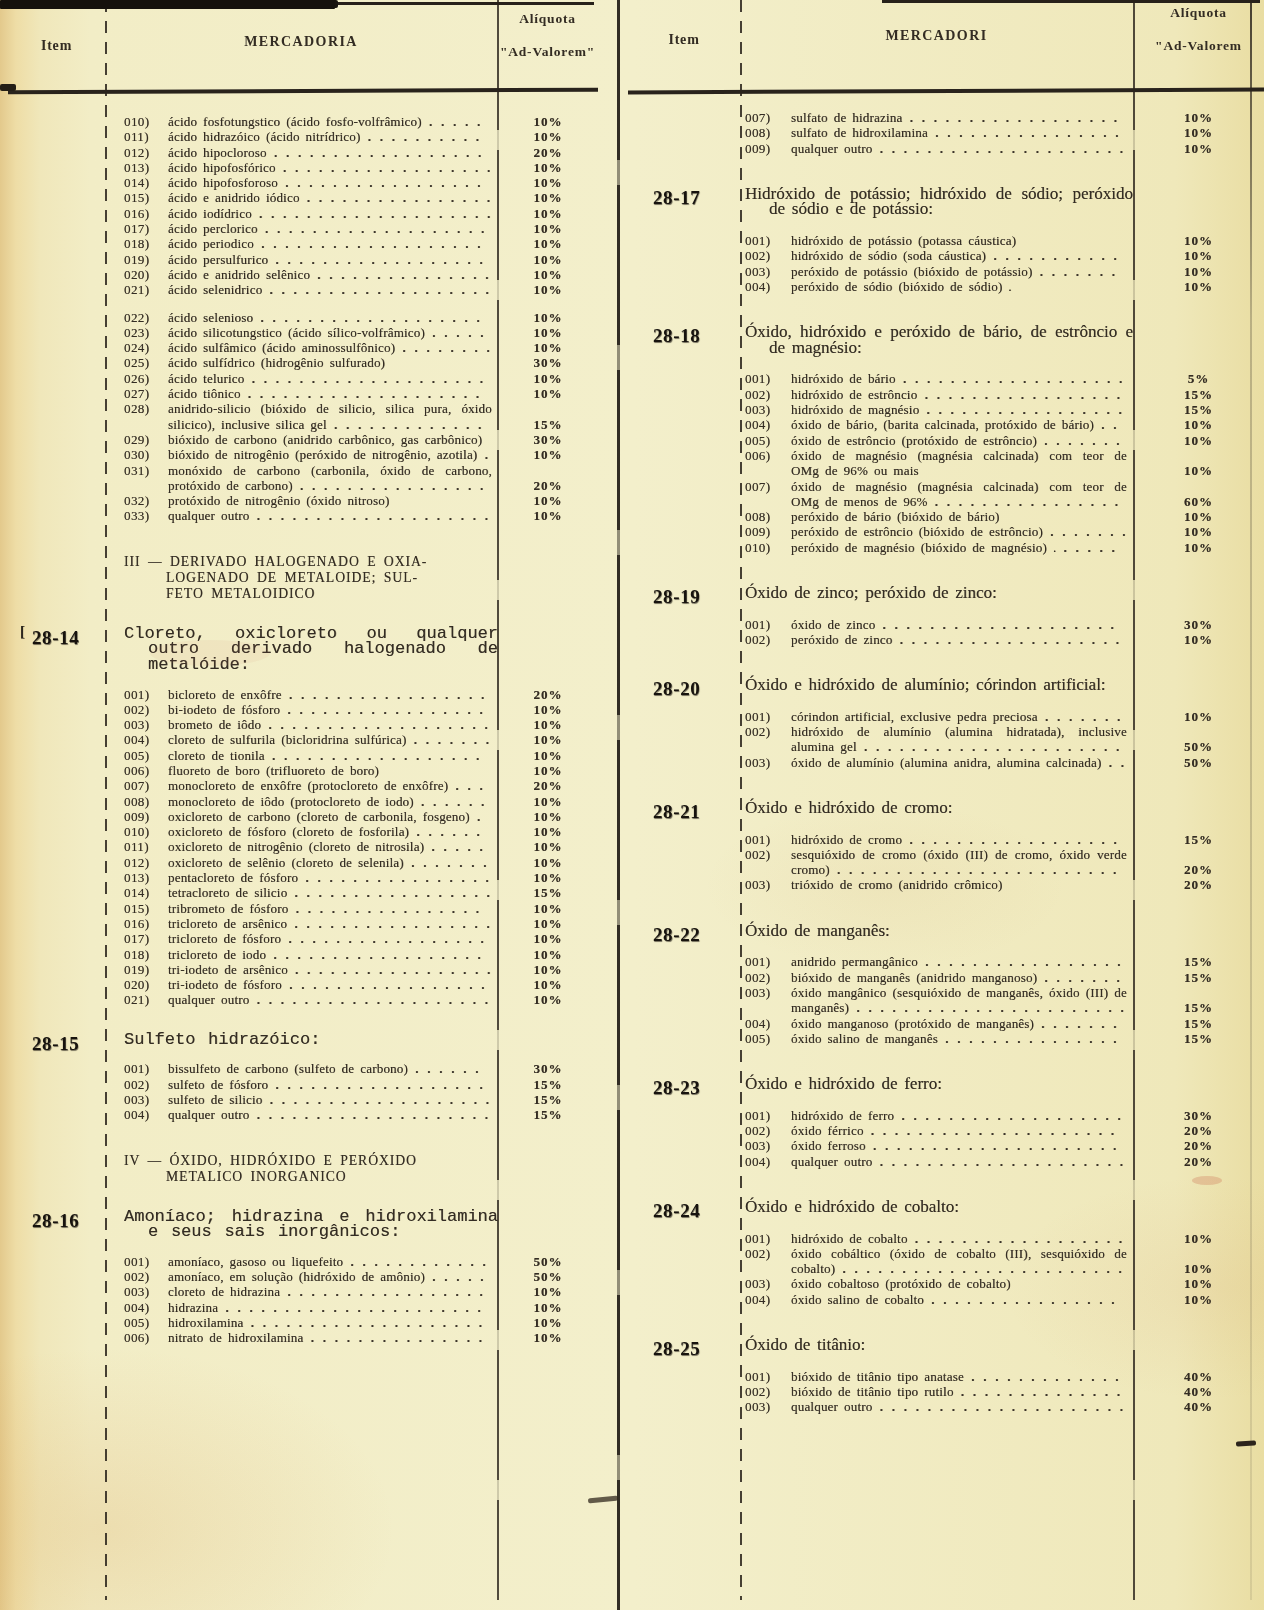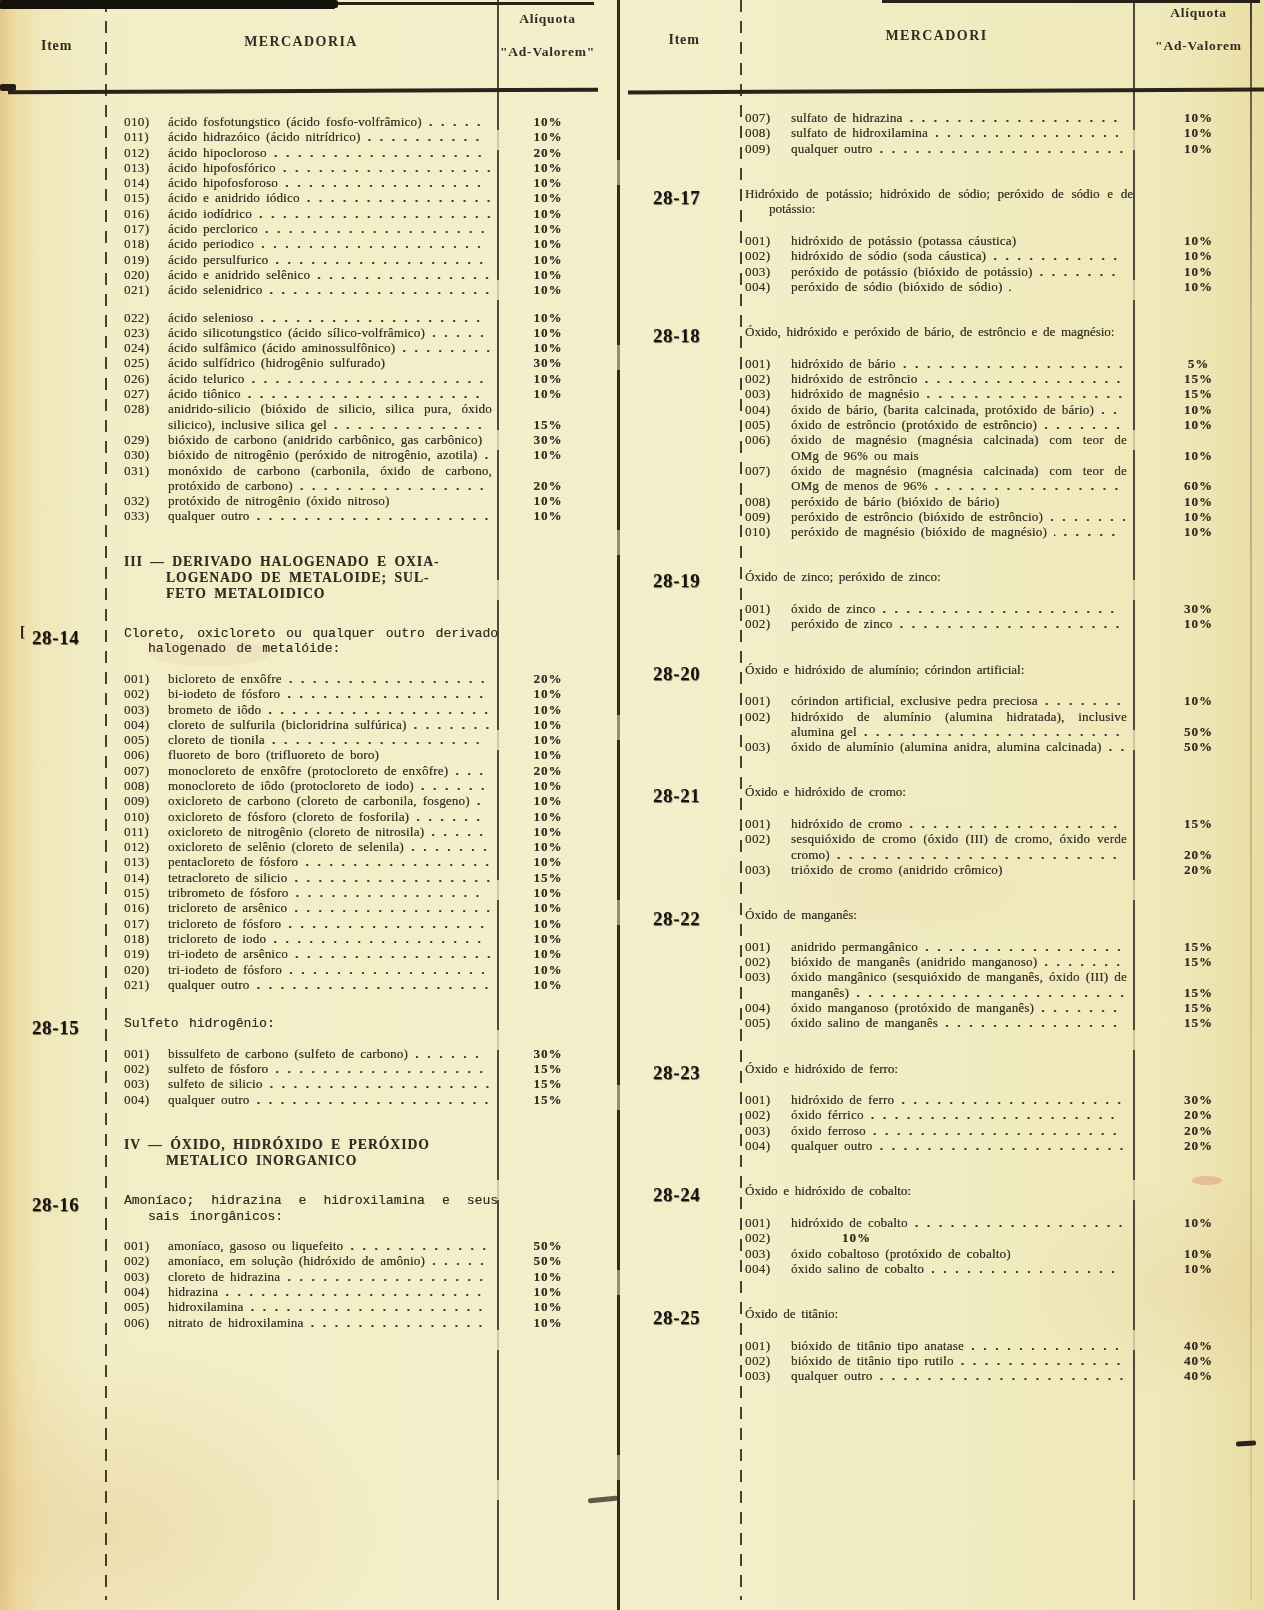--- a/index.html
+++ b/index.html
@@ -50,27 +50,27 @@
   .blk-head{margin:30px 0 8px 0;}
   .t-right .blk-sec{margin:30px 0 16px 0;}
   .t-right .blk-items{margin-bottom:4px;}
   .row{display:flex;font-size:13px;line-height:15.3px;}
   .num{flex:0 0 44px;letter-spacing:0.4px;}
   .t-right .num{flex-basis:46px;}
   .itxt{flex:1 1 auto;text-align:justify;word-spacing:2.5px;letter-spacing:0.2px;padding-right:6px;}
   .rate{flex:0 0 100px;text-align:center;font-weight:700;letter-spacing:1px;align-self:flex-end;font-size:13px;}
   .t-right .rate{flex-basis:131px;}
   .dots{letter-spacing:1.5px;font-weight:700;color:#3a332a;}
-  .sec-title{font-size:13px;line-height:15.6px;padding-left:24px;text-indent:-24px;text-align:justify;word-spacing:2.5px;}
+  .sec-title{font-size:17px;line-height:15.6px;padding-left:24px;text-indent:-24px;text-align:justify;word-spacing:2.5px;}
   .t-left .sec-title{margin-right:100px;font-family:Liberation Mono, monospace;}
   .t-right .sec-title{margin-right:131px;}
   .code{position:absolute;left:-92px;top:1px;width:70px;font-weight:700;font-size:19px;letter-spacing:0.6px;color:#17130e;
     text-shadow:0.6px 0.6px 0.7px rgba(20,15,10,0.55);}
   .bracket{position:absolute;left:-104px;top:-3px;font-weight:700;font-size:15px;color:#2a241c;}
-  .hline{font-weight:700;font-size:13.6px;line-height:16px;letter-spacing:1px;word-spacing:3px;}
+  .hline{font-weight:400;font-size:13.6px;line-height:16px;letter-spacing:1px;word-spacing:3px;}
   .hline-cont{padding-left:42px;}
   .t-left .hline{margin-right:100px;}
   .tbody, .row, .sec-title, .hline{text-shadow:0.3px 0.3px 0.4px rgba(48,38,26,0.5);}
   .mark-dash-right{position:absolute;left:1236px;top:1441px;width:20px;height:5px;background:#2c241c;border-radius:2px;transform:rotate(-3deg);}
   .mark-dash-mid{position:absolute;left:588px;top:1497px;width:30px;height:5px;background:rgba(50,40,30,0.75);border-radius:2px;transform:rotate(-6deg);}
   .smudge-red{position:absolute;left:1192px;top:1176px;width:30px;height:9px;background:rgba(190,70,45,0.22);border-radius:50%;}
   .smudge-pink{position:absolute;left:150px;top:640px;width:120px;height:26px;background:rgba(200,130,100,0.08);border-radius:50%;}
   .blob-topleft{position:absolute;left:0px;top:0px;width:335px;height:9px;background:#15110c;border-radius:1px;}
   .blob-leftnotch{position:absolute;left:0px;top:84px;width:16px;height:7px;background:#241e16;border-radius:2px;}
 </style>
@@ -331,21 +331,21 @@
             <span class="rate">10%</span>
           </div>
           <div class="row">
             <span class="num">021)</span>
             <span class="itxt"><span>qualquer outro</span><span class="dots"> . . . . . . . . . . . . . . . . . . . .</span></span>
             <span class="rate">10%</span>
           </div>
         </div>
         <div class="blk blk-sec">
           <span class="code">28-15</span>
-          <div class="sec-title">Sulfeto hidrogênio:</div>
+          <div class="sec-title">Sulfeto hidrazóico:</div>
         </div>
         <div class="blk blk-items">
           <div class="row">
             <span class="num">001)</span>
             <span class="itxt"><span>bissulfeto de carbono (sulfeto de carbono)</span><span class="dots"> . . . . . .</span></span>
             <span class="rate">30%</span>
           </div>
           <div class="row">
             <span class="num">002)</span>
             <span class="itxt"><span>sulfeto de fósforo</span><span class="dots"> . . . . . . . . . . . . . . . . . .</span></span>
@@ -639,20 +639,21 @@
           <div class="sec-title">Óxido e hidróxido de cobalto:</div>
         </div>
         <div class="blk blk-items">
           <div class="row">
             <span class="num">001)</span>
             <span class="itxt"><span>hidróxido de cobalto</span><span class="dots"> . . . . . . . . . . . . . . . . . .</span></span>
             <span class="rate">10%</span>
           </div>
           <div class="row">
             <span class="num">002)</span>
+            <span class="itxt"><span>óxido cobáltico (óxido de cobalto (III), sesquióxido de cobalto)</span><span class="dots"> . . . . . . . . . . . . . . . . . . . . . . . .</span></span>
             <span class="rate">10%</span>
           </div>
           <div class="row">
             <span class="num">003)</span>
             <span class="itxt"><span>óxido cobaltoso (protóxido de cobalto)</span></span>
             <span class="rate">10%</span>
           </div>
           <div class="row">
             <span class="num">004)</span>
             <span class="itxt"><span>óxido salino de cobalto</span><span class="dots"> . . . . . . . . . . . . . . . .</span></span>

